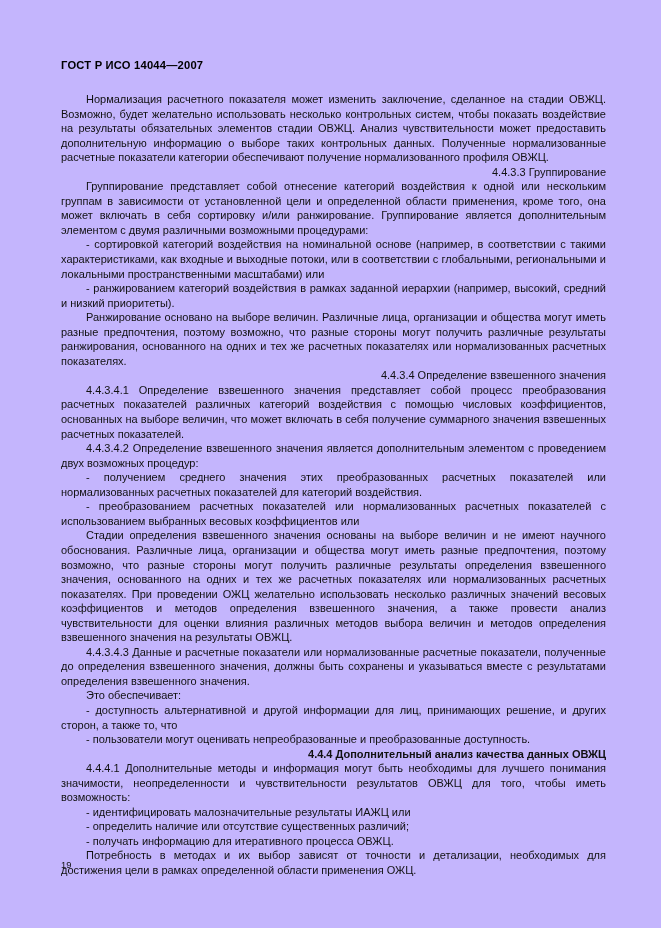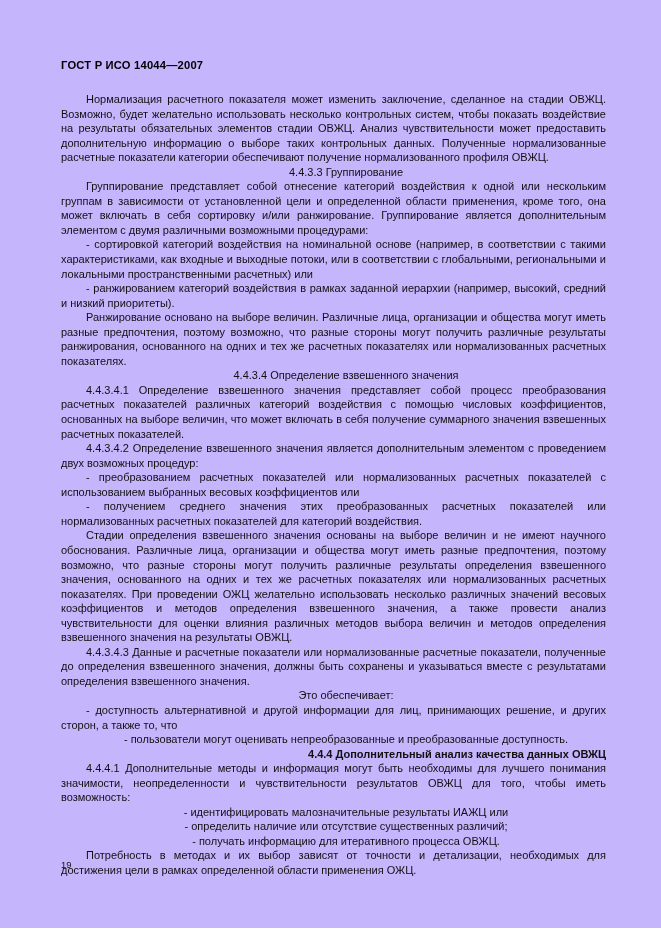--- a/index.html
+++ b/index.html
@@ -44,25 +44,25 @@
     color: #111111;
   }
   p.indent {
     text-indent: 25px;
   }
   p.bullet {
     text-indent: 25px;
   }
   p.bullet-tight {
     text-indent: 25px;
-    text-align: center;
+    text-align: left;
   }
   p.heading-num {
     text-indent: 25px;
-    text-align: center;
+    text-align: right;
   }
   p.bold-heading {
     text-indent: 25px;
     text-align: right;
     font-weight: bold;
   }
   .pagenum {
     position: absolute;
     left: 61px;
     top: 859px;
@@ -79,35 +79,35 @@
   <div class="content">
 
     <div class="doc-header">ГОСТ Р ИСО 14044—2007</div>
 
     <p class="indent">Нормализация расчетного показателя может изменить заключение, сделанное на стадии ОВЖЦ. Возможно, будет желательно использовать несколько контрольных систем, чтобы показать воздействие на результаты обязательных элементов стадии ОВЖЦ. Анализ чувствительности может предоставить дополнительную информацию о выборе таких контрольных данных. Полученные нормализованные расчетные показатели категории обеспечивают получение нормализованного профиля ОВЖЦ.</p>
 
     <p class="heading-num">4.4.3.3  Группирование</p>
 
     <p class="indent">Группирование представляет собой отнесение категорий воздействия к одной или нескольким группам в зависимости от установленной цели и определенной области применения, кроме того, она может включать в себя сортировку и/или ранжирование. Группирование является дополнительным элементом с двумя различными возможными процедурами:</p>
 
-    <p class="bullet">- сортировкой категорий воздействия на номинальной основе (например, в соответствии с такими характеристиками, как входные и выходные потоки, или в соответствии с глобальными, региональными и локальными пространственными расчетных) или</p>
+    <p class="bullet">- сортировкой категорий воздействия на номинальной основе (например, в соответствии с такими характеристиками, как входные и выходные потоки, или в соответствии с глобальными, региональными и локальными пространственными масштабами) или</p>
 
     <p class="bullet">- ранжированием категорий воздействия в рамках заданной иерархии (например, высокий, средний и низкий приоритеты).</p>
 
     <p class="indent">Ранжирование основано на выборе величин. Различные лица, организации и общества могут иметь разные предпочтения, поэтому возможно, что разные стороны могут получить различные результаты ранжирования, основанного на одних и тех же расчетных показателях или нормализованных расчетных показателях.</p>
 
     <p class="heading-num">4.4.3.4  Определение взвешенного значения</p>
 
     <p class="indent">4.4.3.4.1  Определение взвешенного значения представляет собой процесс преобразования расчетных показателей различных категорий воздействия с помощью числовых коэффициентов, основанных на выборе величин, что может включать в себя получение суммарного значения взвешенных расчетных показателей.</p>
 
     <p class="indent">4.4.3.4.2  Определение взвешенного значения является дополнительным элементом с проведением двух возможных процедур:</p>
 
+    <p class="bullet">- получением среднего значения этих преобразованных расчетных показателей или нормализованных расчетных показателей для категорий воздействия.</p>
+
     <p class="bullet">- преобразованием расчетных показателей или нормализованных расчетных показателей с использованием выбранных весовых коэффициентов или</p>
-
-    <p class="bullet">- получением среднего значения этих преобразованных расчетных показателей или нормализованных расчетных показателей для категорий воздействия.</p>
 
     <p class="indent">Стадии определения взвешенного значения основаны на выборе величин и не имеют научного обоснования. Различные лица, организации и общества могут иметь разные предпочтения, поэтому возможно, что разные стороны могут получить различные результаты определения взвешенного значения, основанного на одних и тех же расчетных показателях или нормализованных расчетных показателях. При проведении ОЖЦ желательно использовать несколько различных значений весовых коэффициентов и методов определения взвешенного значения, а также провести анализ чувствительности для оценки влияния различных методов выбора величин и методов определения взвешенного значения на результаты ОВЖЦ.</p>
 
     <p class="indent">4.4.3.4.3  Данные и расчетные показатели или нормализованные расчетные показатели, полученные до определения взвешенного значения, должны быть сохранены и указываться вместе с результатами определения взвешенного значения.</p>
 
     <p class="bullet-tight">Это обеспечивает:</p>
 
     <p class="bullet">- доступность альтернативной и другой информации для лиц, принимающих решение, и других сторон, а также то, что</p>
 
     <p class="bullet-tight">- пользователи могут оценивать непреобразованные и преобразованные доступность.</p>

